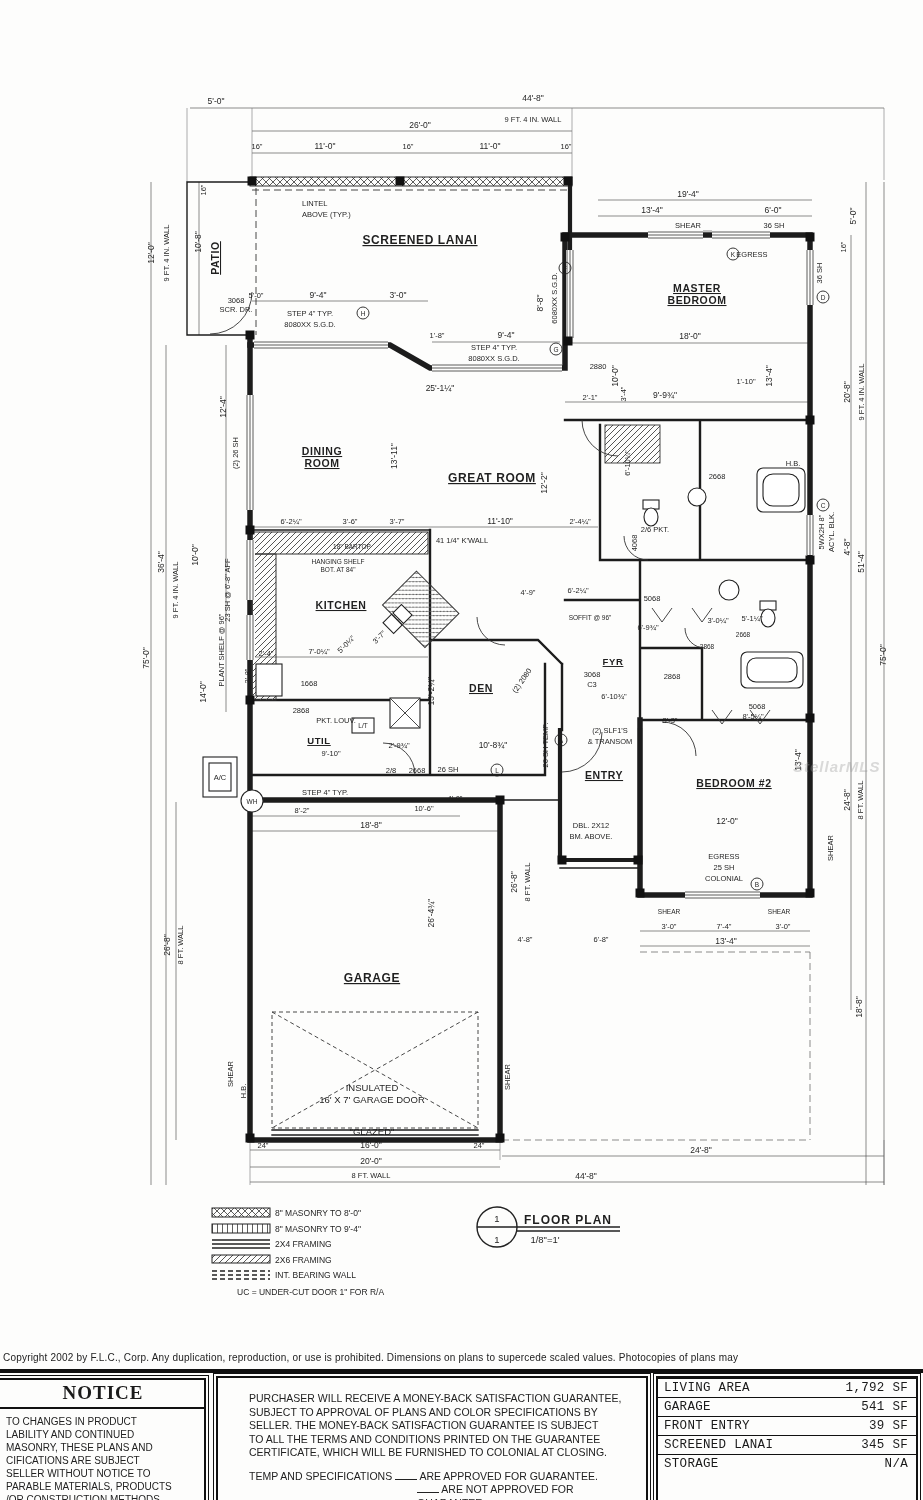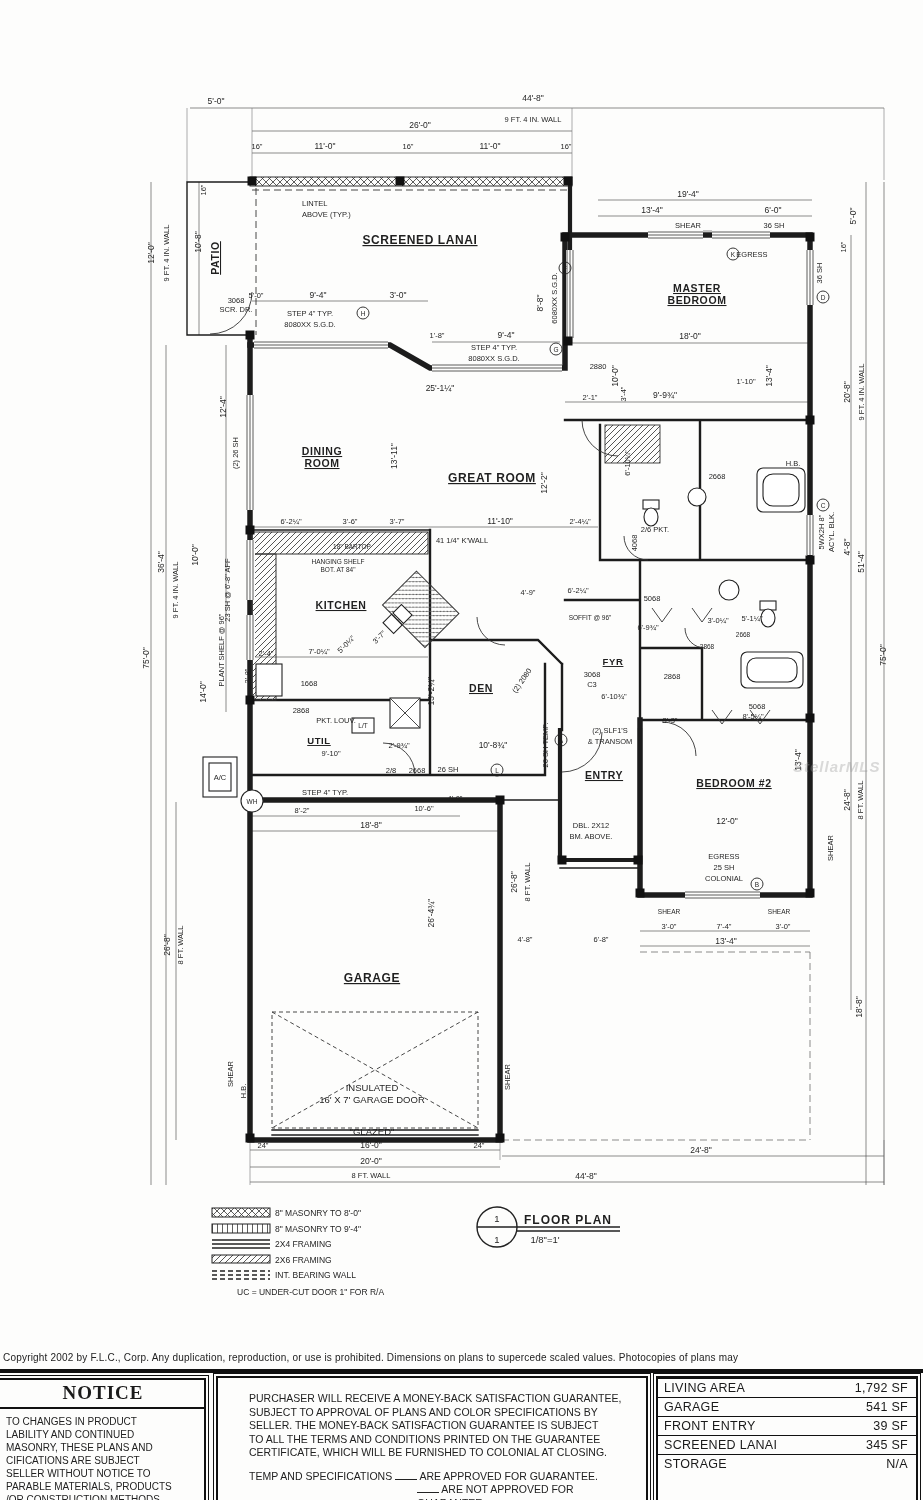--- a/index.html
+++ b/index.html
@@ -28,21 +28,21 @@
   .notice-box{left:-30px;top:1378px;width:236px;height:200px;}
   .mid-box{left:216px;top:1376px;width:432px;height:200px;}
   .area-box{left:656px;top:1376px;width:262px;height:200px;}
   .box-title{font-family:"Liberation Serif",serif;font-weight:bold;text-align:center;
              font-size:19px;letter-spacing:1px;border-bottom:2px solid #111;padding:2px 0 3px 0;}
   .notice-body{font-size:10px;line-height:13px;padding:6px 4px 0 8px;color:#222;}
   .mid-body{font-size:10.5px;line-height:13.5px;padding:14px 8px 0 10px;color:#222;margin-left:21px;}
   .blank{display:inline-block;width:22px;border-bottom:1.4px solid #222;height:9px;}
   .mid-row{margin-top:10px;}
   .area-row{display:flex;justify-content:space-between;border-top:1.4px solid #111;
-            font-size:12.5px;padding:2px 8px 2px 6px;letter-spacing:.3px;}
+            font-size:12.5px;padding:2px 8px 2px 6px;letter-spacing:.3px;font-family:Liberation Mono, monospace;}
   .watermark{position:absolute;left:793px;top:738px;font-size:15px;font-weight:bold;
              font-style:italic;color:rgba(150,150,150,0.35);letter-spacing:1px;margin-top:20px;}
 </style>
 </head>
 <body>
 
 <div class="page">
 
 <svg width="923" height="1345" viewBox="0 0 923 1345">
   <defs>

